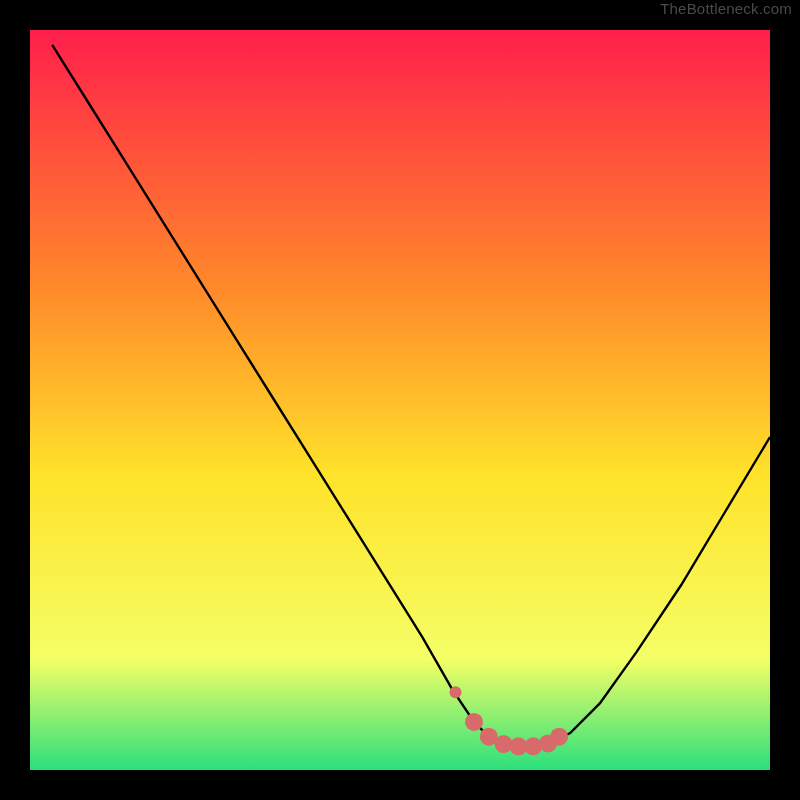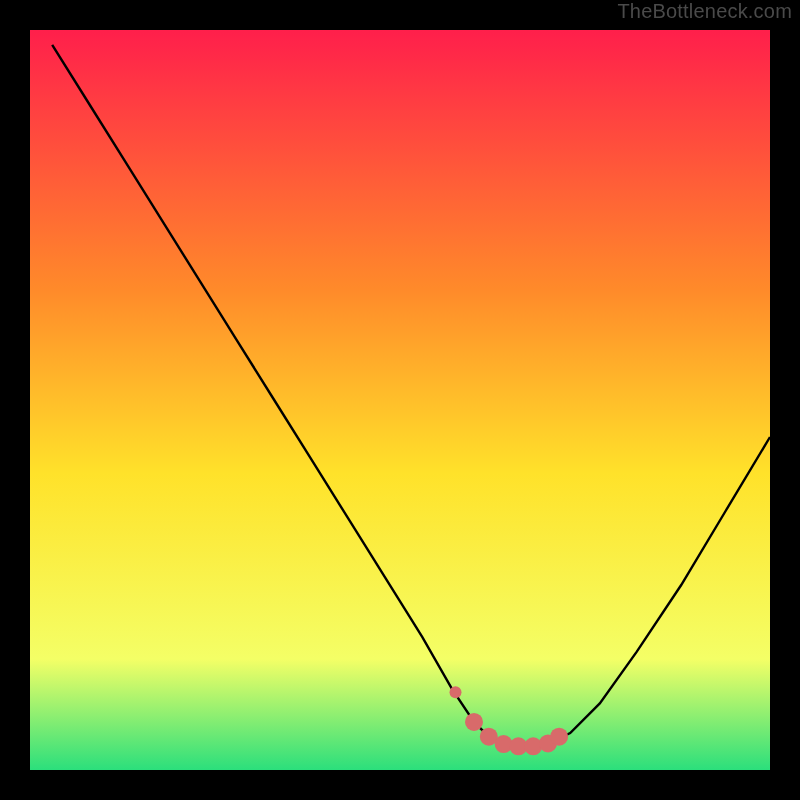--- a/index.html
+++ b/index.html
@@ -17,21 +17,21 @@
     top: 0;
     width: 800px;
     height: 800px;
     background: #000;
   }
   .watermark {
     position: absolute;
     top: 0;
     right: 8px;
     color: #4a4a4a;
-    font-size: 20px;
+    font-size: 15px;
     font-weight: 500;
     letter-spacing: 0.2px;
   }
   .plot {
     position: absolute;
     left: 30px;
     top: 30px;
     width: 740px;
     height: 740px;
   }

